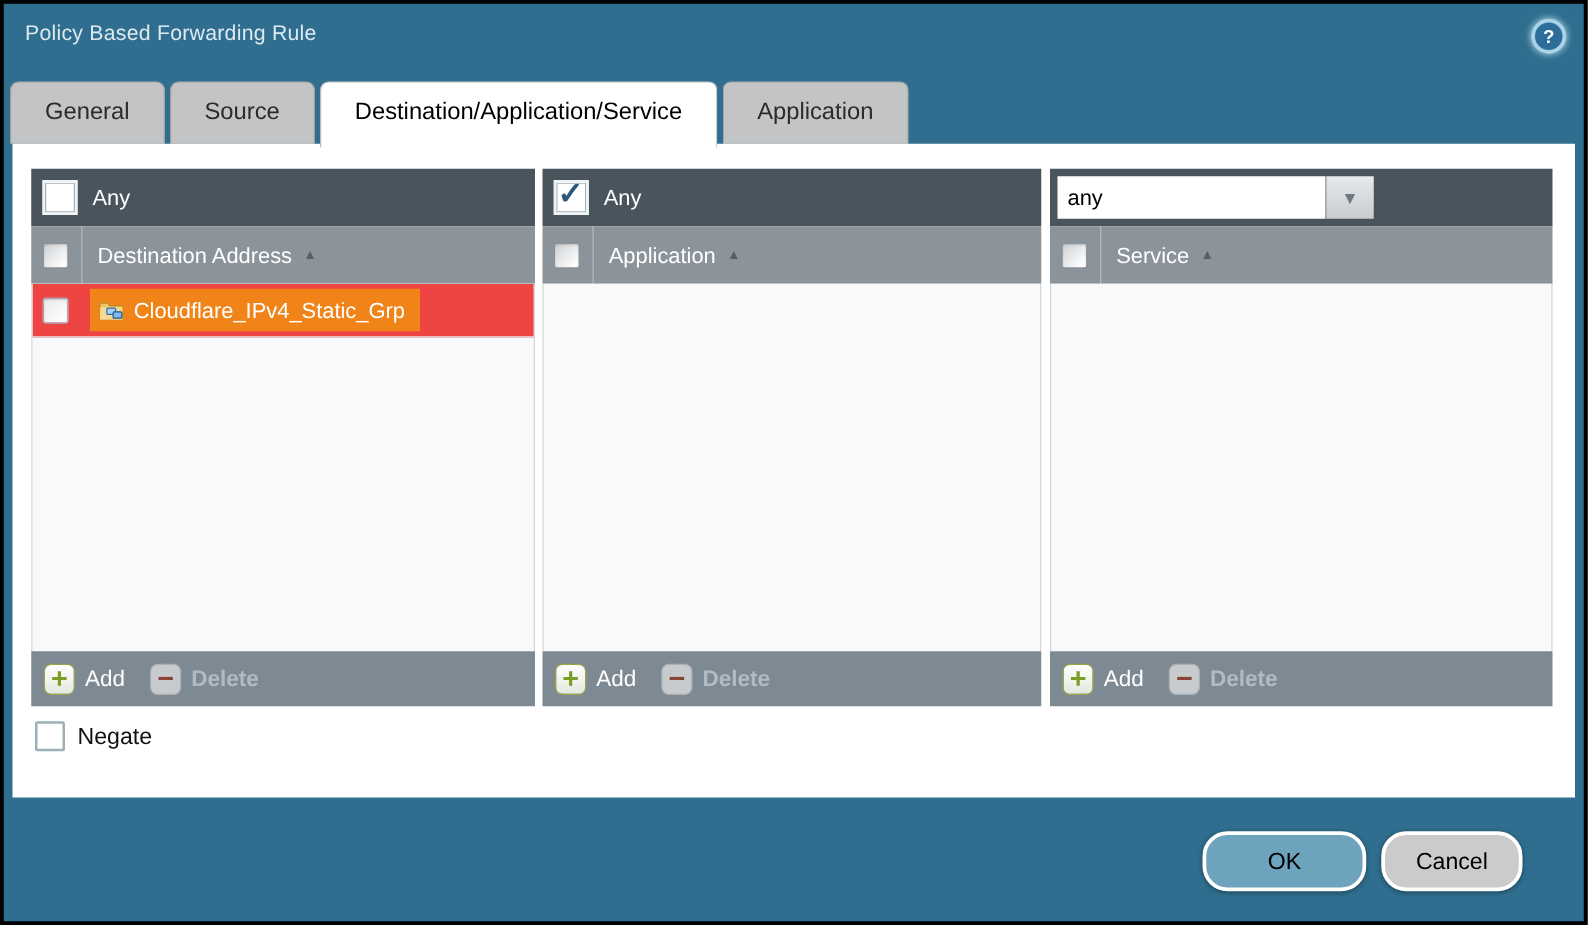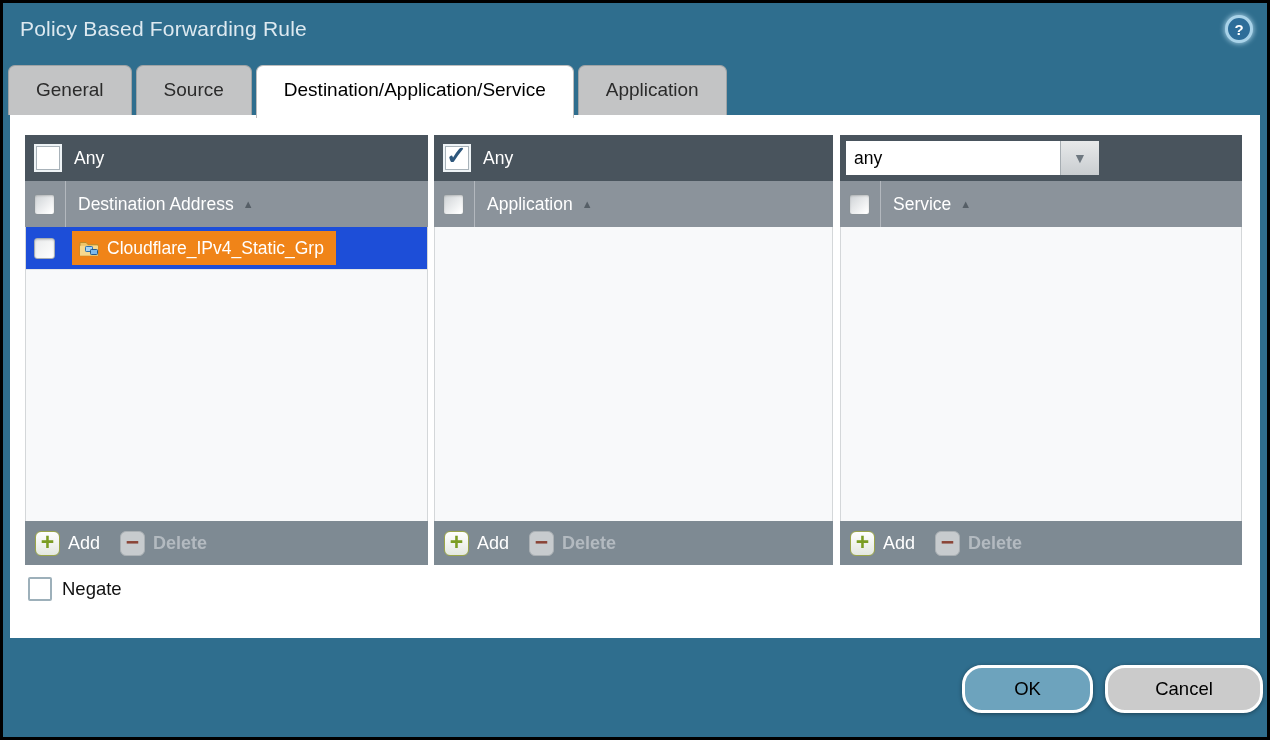--- a/index.html
+++ b/index.html
@@ -8,21 +8,21 @@
     font-family:"Liberation Sans", sans-serif;
     -webkit-font-smoothing:antialiased;
   }
   .dialog{
     position:absolute;inset:0;box-sizing:border-box;
     border:3px solid #000;background:#2f6e8e;
   }
   
   .title{
     position:absolute;left:17px;top:14px;
-    font-size:21px;color:#dde9f0;letter-spacing:.2px;
+    font-size:17px;color:#dde9f0;letter-spacing:.2px;
   }
   .help{
     position:absolute;right:14px;top:12px;width:28px;height:28px;
     border-radius:50%;background:#2d6d99;
     border:3px solid #a9d3e9;box-sizing:border-box;
     box-shadow:0 0 5px 1px rgba(190,224,243,.75);
     display:flex;align-items:center;justify-content:center;
     color:#fff;font-size:15px;font-weight:bold;cursor:pointer;
   }
   
@@ -77,21 +77,21 @@
   .cb-small{
     width:19px;height:19px;margin-left:9px;border-radius:3px;flex:none;
     background:linear-gradient(135deg,#ced2d5 0%,#ffffff 90%);
     border:1px solid #8a9298;box-shadow:inset 0 1px 2px rgba(0,0,0,.18);
     cursor:pointer;
   }
   .hdr-label{margin-left:12px;}
   .sort-icon{margin-left:9px;font-size:11px;color:#565f67;line-height:1;}
   
   .row{
-    height:42px;background:#1d4ed8;border-bottom:1px solid #e4e6e7;
+    height:42px;background:#ef4444;border-bottom:1px solid #e4e6e7;
     display:flex;align-items:center;
   }
   .row .cb-small{
     margin-left:8px;background:linear-gradient(135deg,#e9ebec,#fff);
     border:1px solid #a7aeb4;
   }
   .item-pill{
     margin-left:17px;height:34px;background:#f08418;color:#fff;
     display:flex;align-items:center;gap:8px;padding:0 12px 0 7px;
     font-size:17.5px;cursor:pointer;white-space:nowrap;
@@ -133,21 +133,21 @@
     border-radius:2px;box-sizing:border-box;cursor:pointer;flex:none;
   }
   
   .btn{
     position:absolute;top:662px;height:48px;box-sizing:border-box;
     border:3px solid #fff;border-radius:20px;font-size:18.5px;color:#000;
     display:flex;align-items:center;justify-content:center;
     box-shadow:0 1px 4px rgba(0,0,0,.4);cursor:pointer;
   }
   .btn-ok{left:959px;width:131px;background:#6da3bd;}
-  .btn-cancel{left:1102px;width:158px;background:#cbcbcb;}
+  .btn-cancel{left:1102px;width:113px;background:#cbcbcb;}
 </style>
 </head>
 <body>
 
 <div class="dialog">
 
   <div class="title">Policy Based Forwarding Rule</div>
   <div class="help">
     <span>?</span>
   </div>

